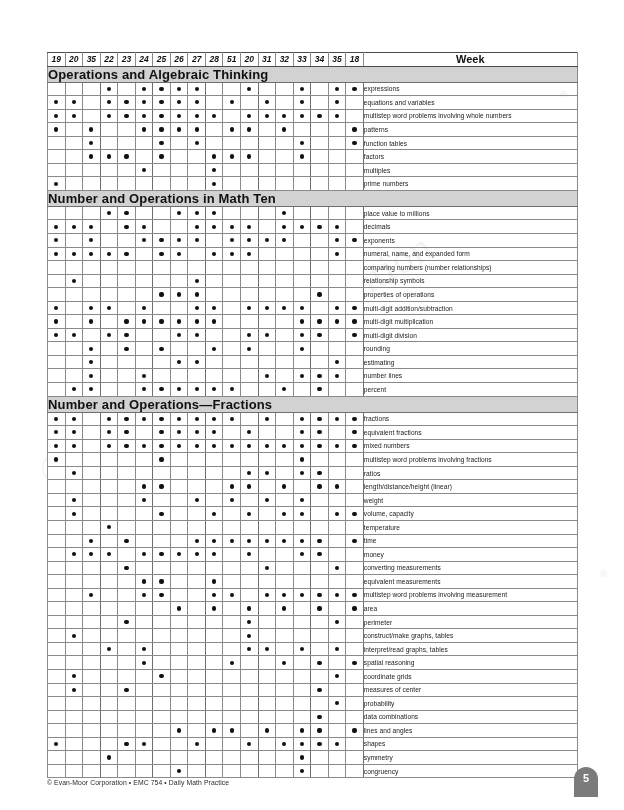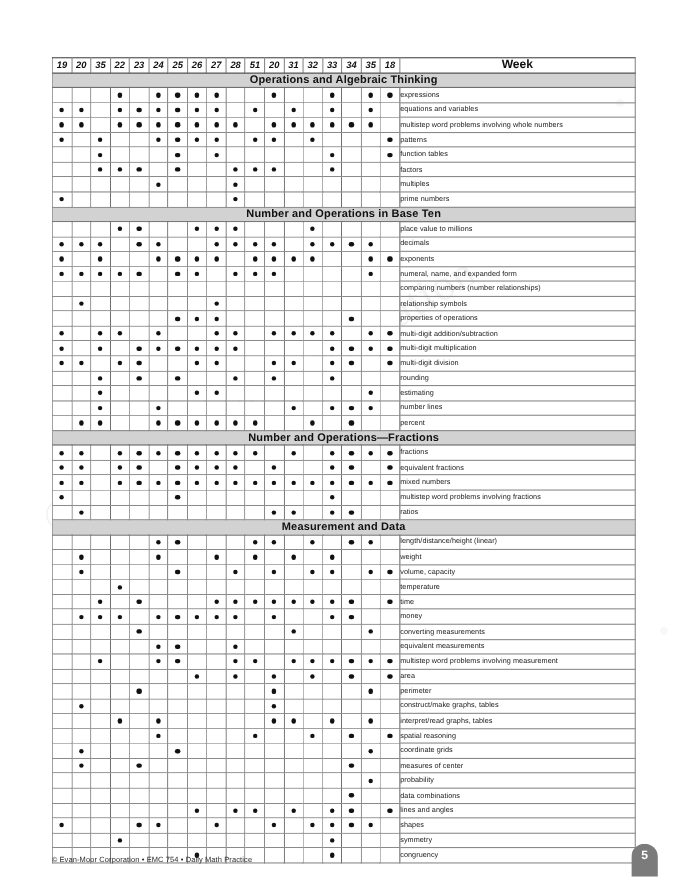--- a/index.html
+++ b/index.html
@@ -90,23 +90,23 @@
     font-size:11px;
     font-weight:bold;
     text-align:center;
     color:#111;
     border-bottom:1.3px solid #4a4a4a !important;
     border-top:1.3px solid #4a4a4a !important;
     border-left:1.3px solid #4a4a4a !important;
   }
   tr.section-row td{
     background:#d2d2d2;
-    font-size:10px;
+    font-size:13px;
     font-weight:bold;
-    text-align:center;
+    text-align:left;
     color:#111;
     height:13.6px;
     border-top:1.1px solid #6f6f6f;
     border-bottom:1.1px solid #6f6f6f;
     letter-spacing:.15px;
   }
   td.skill{
     font-size:6.6px;
     color:#1a1a1a;
     padding-left:4px;
@@ -379,21 +379,21 @@
             <td class="cell grp"></td>
             <td class="cell"></td>
             <td class="cell"></td>
             <td class="cell grp"></td>
             <td class="cell"></td>
             <td class="cell"></td>
             <td class="cell grp"></td>
             <td class="skill">prime numbers</td>
           </tr>
           <tr class="section-row">
-            <td colspan="19">Number and Operations in Base Ten</td>
+            <td colspan="19">Number and Operations in Math Ten</td>
           </tr>
           <tr>
             <td class="cell"></td>
             <td class="cell"></td>
             <td class="cell grp"></td>
             <td class="cell on"></td>
             <td class="cell on"></td>
             <td class="cell grp"></td>
             <td class="cell"></td>
             <td class="cell on"></td>
@@ -782,23 +782,20 @@
             <td class="cell"></td>
             <td class="cell"></td>
             <td class="cell on grp"></td>
             <td class="cell on"></td>
             <td class="cell"></td>
             <td class="cell on grp"></td>
             <td class="cell on"></td>
             <td class="cell"></td>
             <td class="cell grp"></td>
             <td class="skill">ratios</td>
-          </tr>
-          <tr class="section-row">
-            <td colspan="19">Measurement and Data</td>
           </tr>
           <tr>
             <td class="cell"></td>
             <td class="cell"></td>
             <td class="cell grp"></td>
             <td class="cell"></td>
             <td class="cell"></td>
             <td class="cell on grp"></td>
             <td class="cell on"></td>
             <td class="cell"></td>

